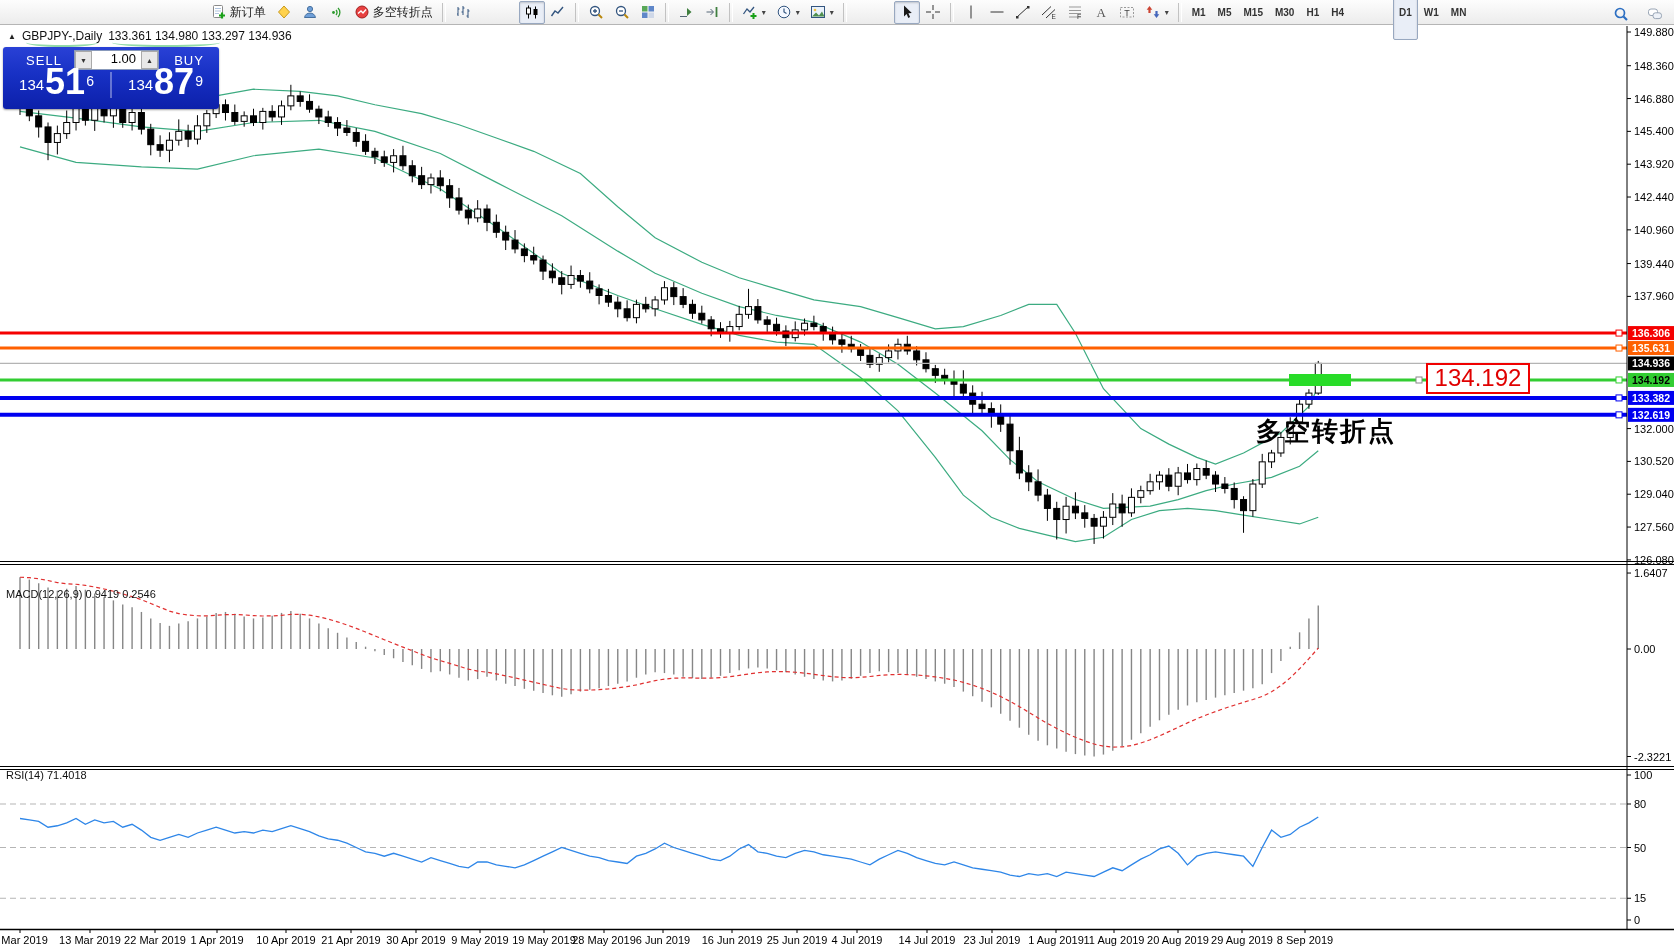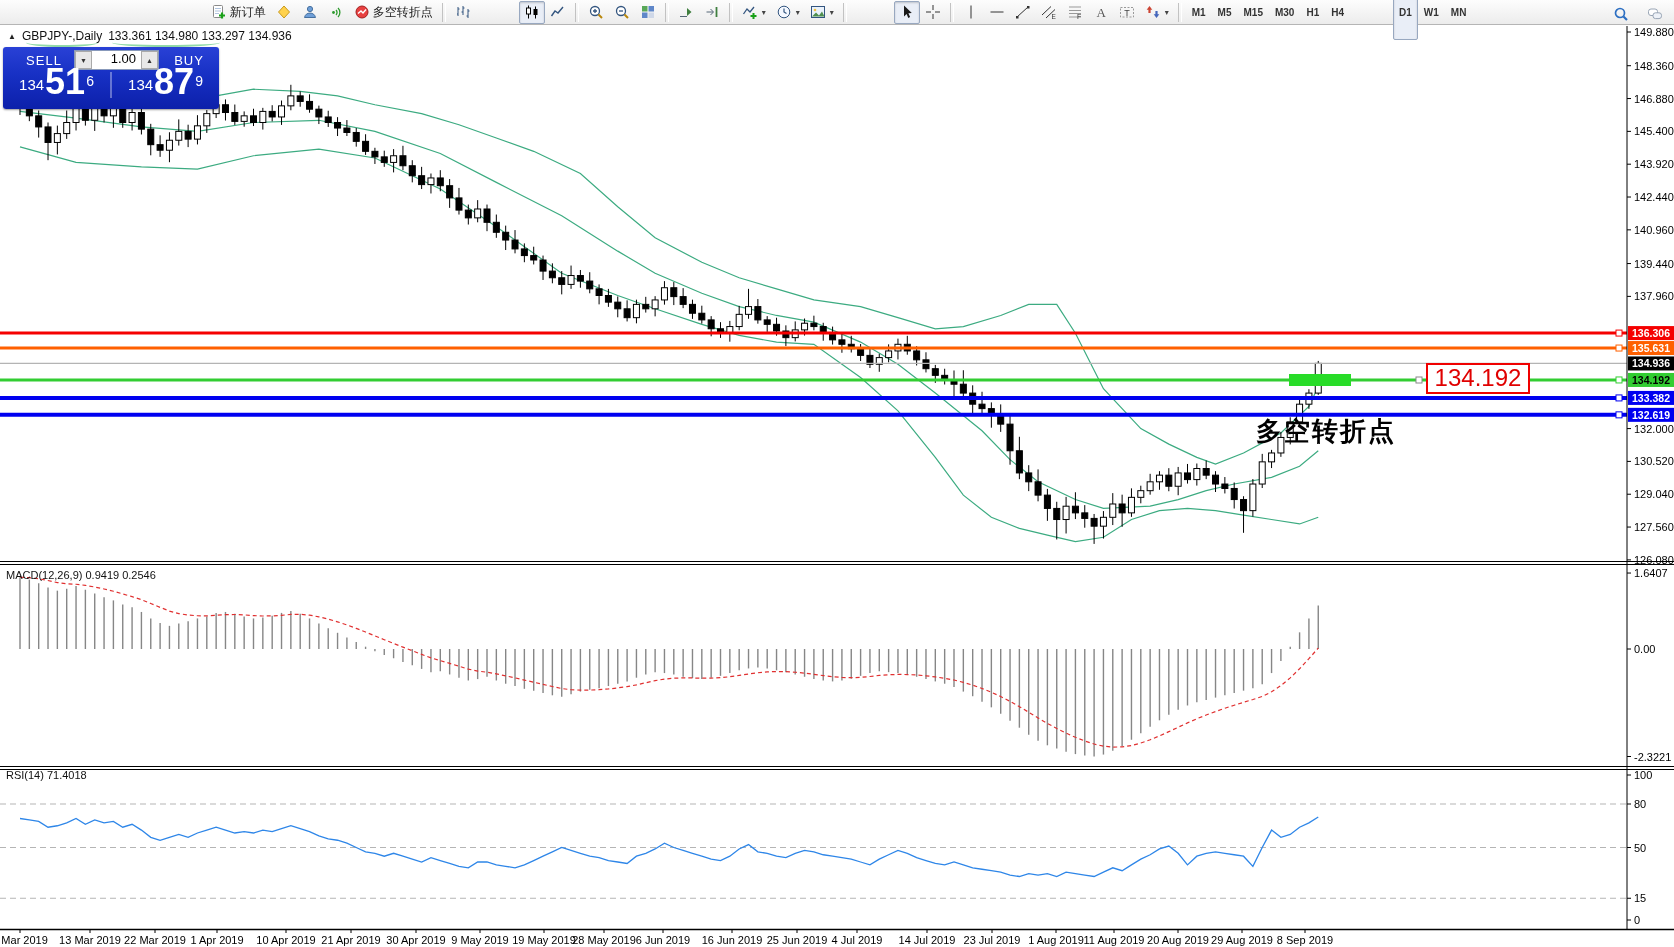--- a/index.html
+++ b/index.html
@@ -34,21 +34,21 @@
   #tp-vol .spin{width:15px;height:16px;background:#e8e8e8;border:1px solid #aaa;font-size:7px;
       color:#333;display:flex;align-items:center;justify-content:center;}
   #tp-vol .val{flex:1;text-align:right;color:#000;font-size:13px;padding-right:5px;}
   #tp-prices{display:flex;height:28px;}
   .tp-price{flex:1;display:flex;align-items:flex-end;justify-content:center;padding-bottom:2px;}
   .tp-price .sm{font-size:15px;margin-bottom:4px;}
   .tp-price .big{font-size:36px;font-weight:bold;line-height:30px;margin:0 1px;}
   .tp-price .sup{font-size:14px;align-self:flex-start;margin-top:2px;}
   #tp-div{width:2px;background:rgba(255,255,255,.35);margin:1px 0;}
   .ind-label{font-size:11px;color:#111;z-index:3;}
-  #macd-label{left:6px;top:569px;}
+  #macd-label{left:6px;top:588px;}
   #rsi-label{left:6px;top:769px;}
   
   #price-callout{left:1426px;top:363px;width:100px;height:27px;border:2px solid #f00000;
      background:#ffffff;color:#e00000;font-size:24px;line-height:26px;text-align:center;z-index:4;}
   #cn-note{left:1256px;top:414px;font-size:26px;font-weight:bold;color:#000000;z-index:4;
      font-family:Liberation Serif, serif;letter-spacing:2px;}
   #chart-svg{position:absolute;left:0;top:0;z-index:1;}
 </style>
 </head>
 <body>

